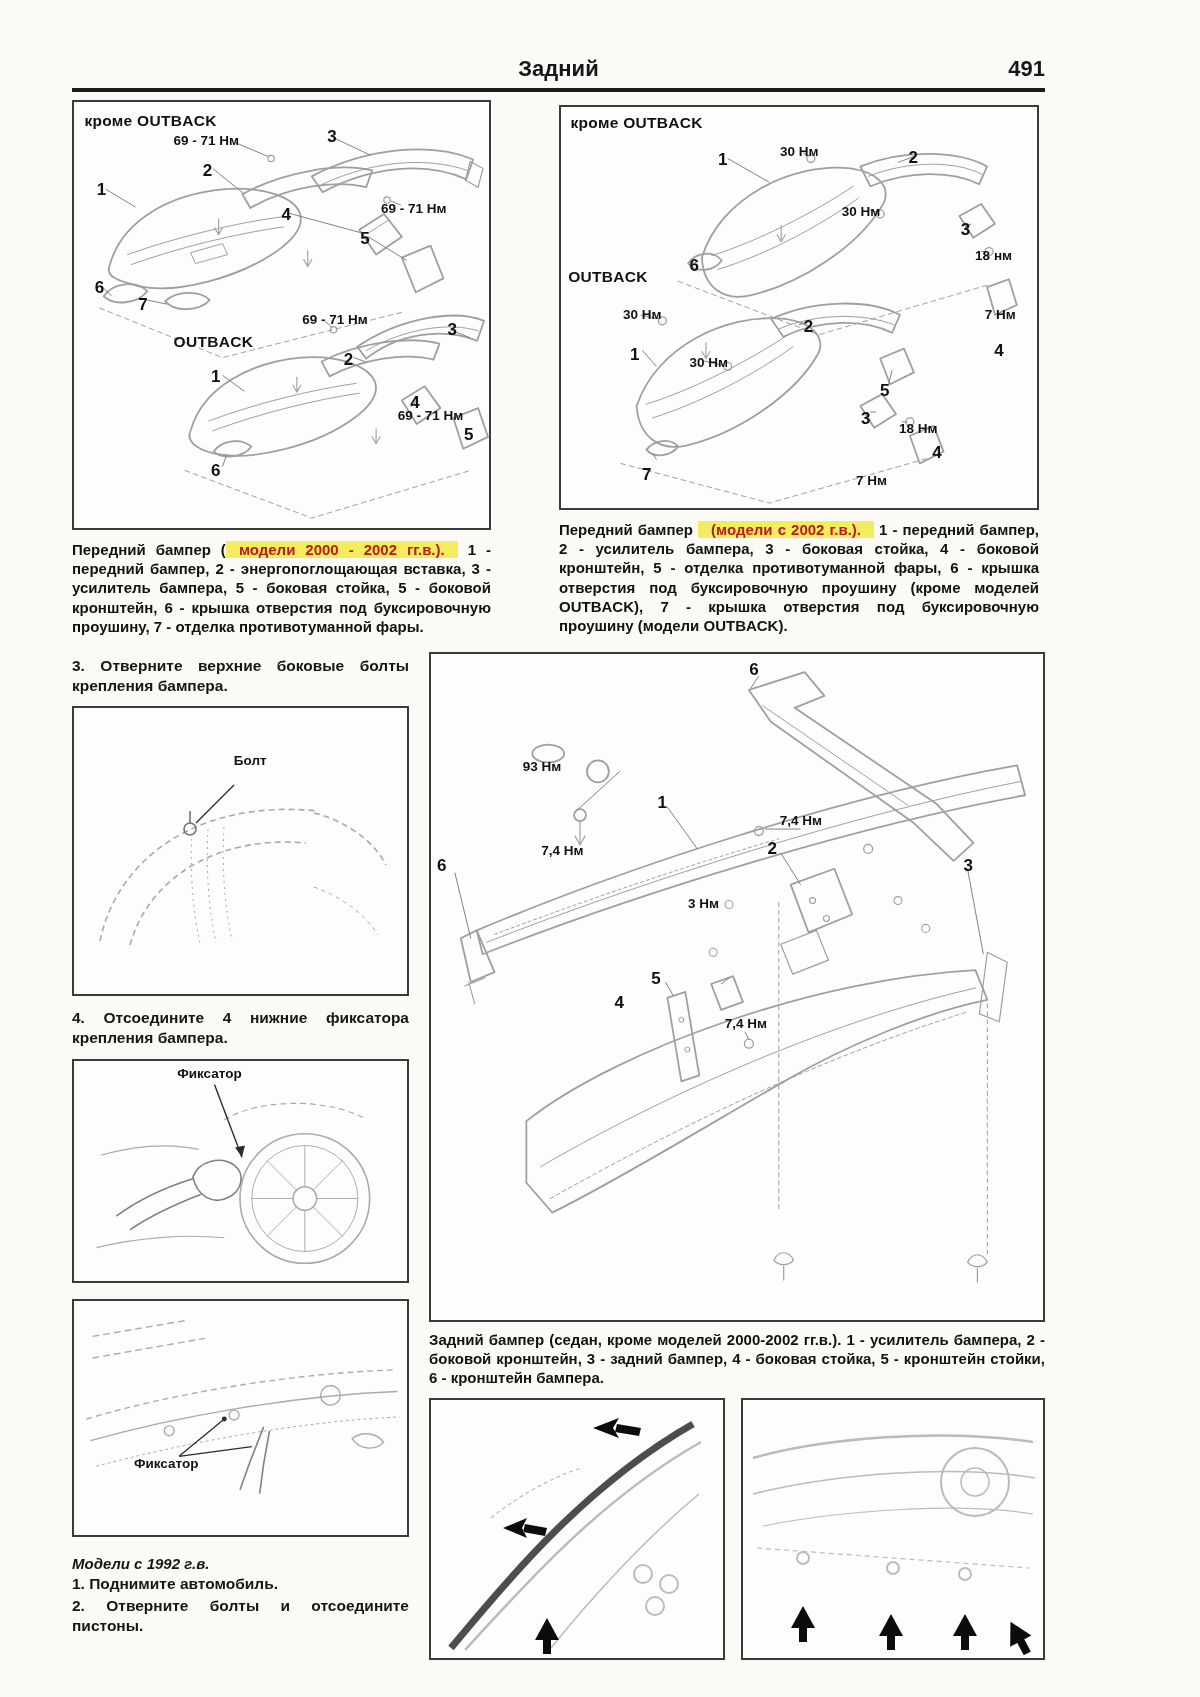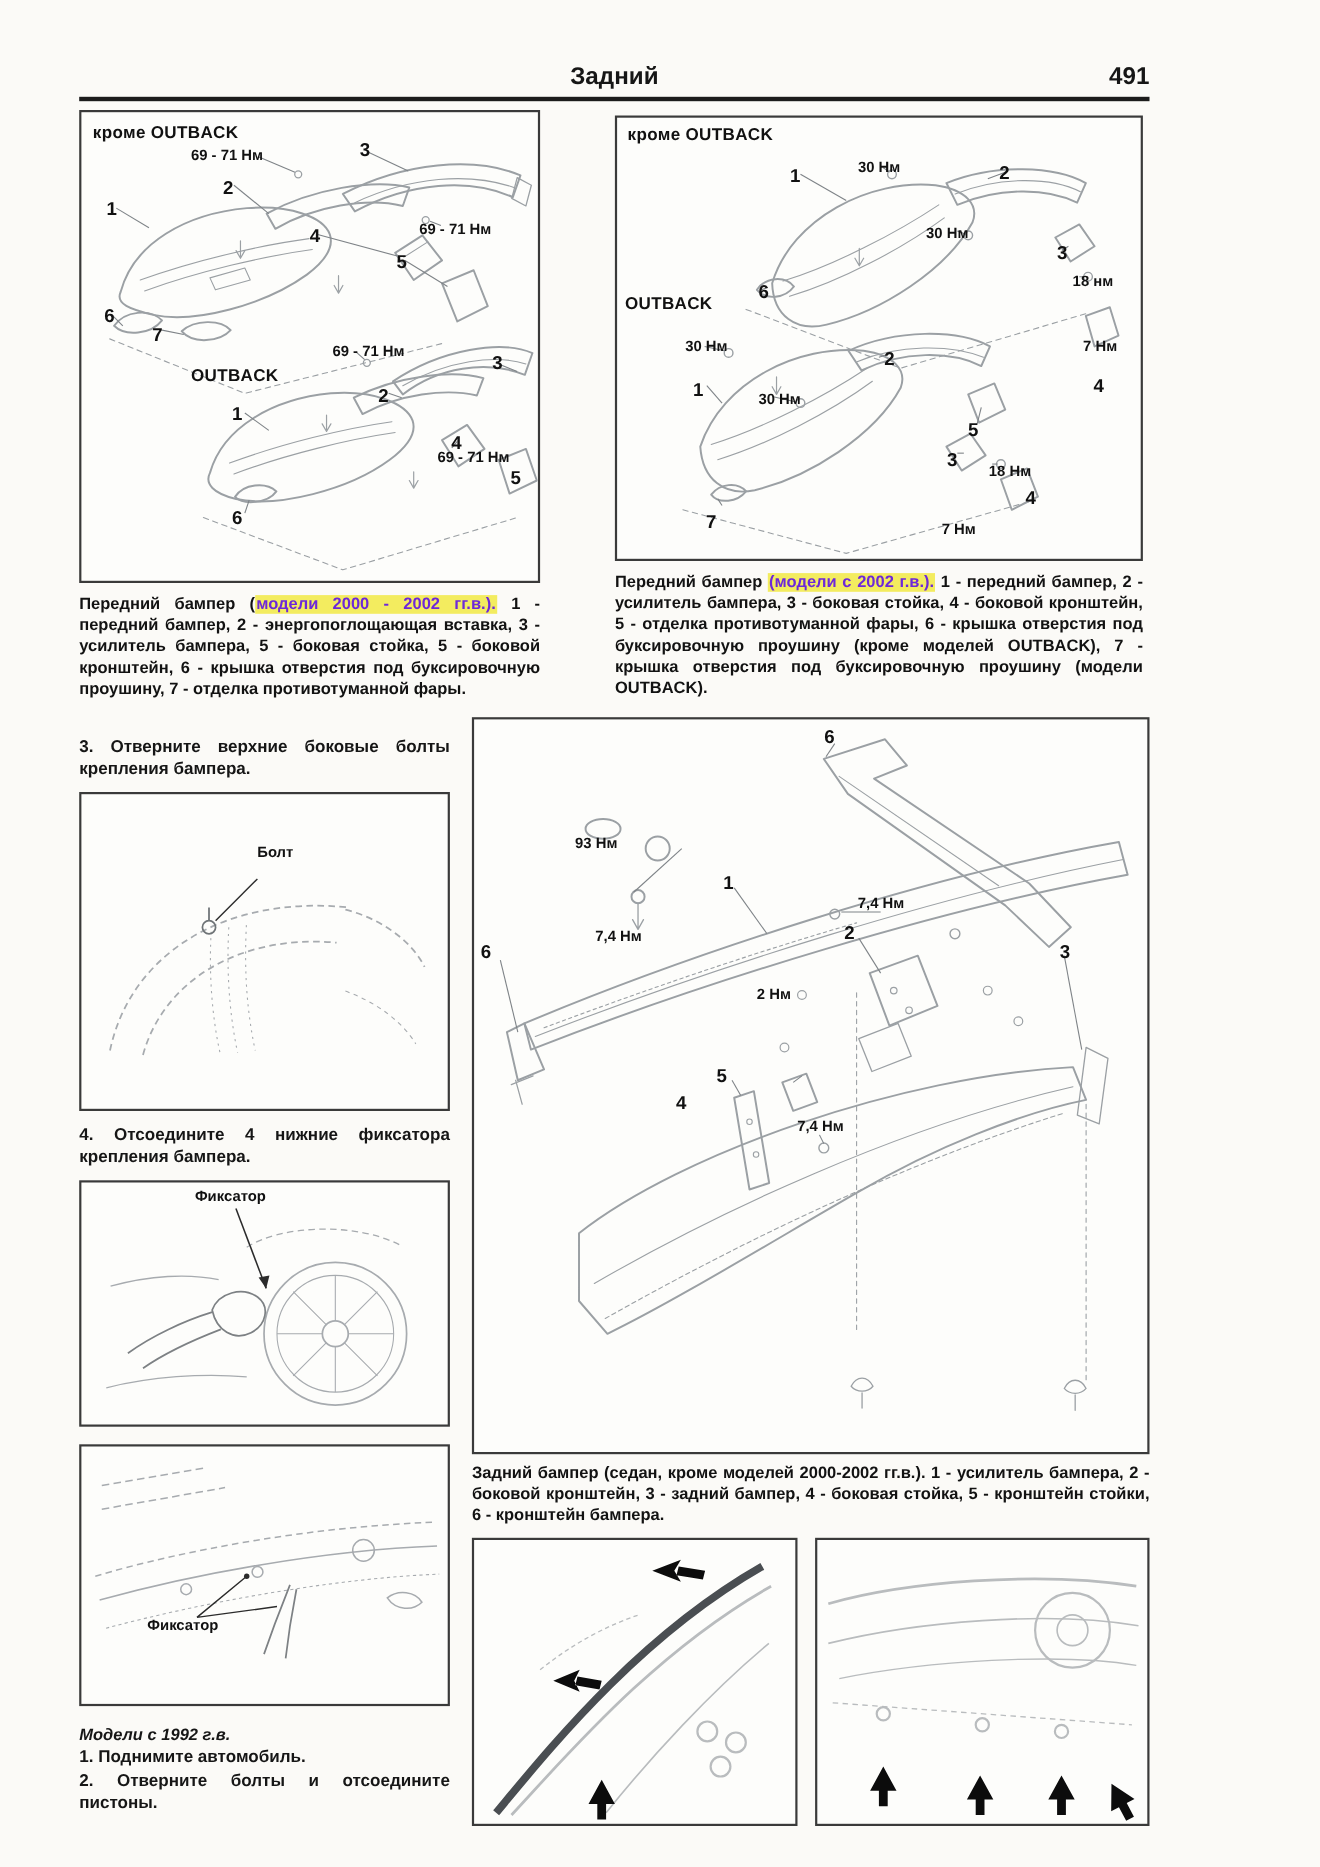--- a/index.html
+++ b/index.html
@@ -13,39 +13,39 @@
   .rule{border-top:4px solid #1c1c1c;margin-top:4px}
   
   .box{border:2.5px solid #3a3a3a;background:#fdfdfb;position:relative;overflow:hidden}
   .art{position:absolute;inset:0;width:100%;height:100%}
   .dlabel{position:absolute;font-weight:700;color:#111;white-space:nowrap;line-height:1}
   .dlabel.torque{font-size:13.5px}
   .dlabel.num{font-size:17px}
   .dlabel.tag{font-size:15.5px;letter-spacing:.3px}
   
   .caption{font-weight:700;font-size:15px;line-height:1.28;text-align:justify;color:#121212}
-  .caption mark{background:#f3ec5f;color:#6d28d9;padding:0 1px}
+  .caption mark{background:#f3ec5f;color:#b91c1c;padding:0 13px}
   .step{font-weight:600;font-size:15.5px;line-height:1.3;text-align:justify;color:#161616}
   .note{font-style:italic;font-weight:700;font-size:15px;color:#161616}
   
   .toprow{display:flex;gap:68px;margin-top:8px;align-items:flex-start}
   .topleft{width:419px}
   .topright{width:480px;padding-top:5px}
   .box-front2000{width:419px;height:430px}
   .box-front2002{width:480px;height:405px}
   .topleft .caption{margin-top:10px;width:419px}
   .topright .caption{margin-top:10px;width:480px}
   .mainrow{display:flex;gap:20px;margin-top:16px;align-items:flex-start}
   .leftcol{width:337px}
   .rightcol{width:616px}
   .box-bolt{width:337px;height:290px;margin-top:10px}
   .box-clip1{width:337px;height:224px;margin-top:10px}
   .box-clip2{width:337px;height:238px;margin-top:16px}
   .leftcol .step{margin-top:8px}
-  .leftcol .step:first-child{margin-top:18px}
+  .leftcol .step:first-child{margin-top:4px}
   .leftcol .note{margin-top:18px}
   .box-rear{width:616px;height:670px}
   .rightcol .caption{margin-top:8px;width:616px}
   .photorow{display:flex;gap:16px;margin-top:10px}
   .box-photoL{width:296px;height:262px}
   .box-photoR{width:304px;height:262px}
 </style>
 </head>
 <body>
 
@@ -332,21 +332,21 @@
             <path d="M316,380 L320,388"></path>
           </g>
         </svg>
       <span class="dlabel num" style="left: 52%; top: 1%;">6</span>
           <span class="dlabel torque" style="left: 15%; top: 16%;">93 Нм</span>
           <span class="dlabel num" style="left: 37%; top: 21%;">1</span>
           <span class="dlabel torque" style="left: 57%; top: 24%;">7,4 Нм</span>
           <span class="dlabel num" style="left: 55%; top: 28%;">2</span>
           <span class="dlabel num" style="left: 1%; top: 30.5%;">6</span>
           <span class="dlabel torque" style="left: 18%; top: 28.5%;">7,4 Нм</span>
-          <span class="dlabel torque" style="left: 42%; top: 36.5%;">2 Нм</span>
+          <span class="dlabel torque" style="left: 42%; top: 36.5%;">3 Нм</span>
           <span class="dlabel num" style="left: 87%; top: 30.5%;">3</span>
           <span class="dlabel num" style="left: 36%; top: 47.5%;">5</span>
           <span class="dlabel num" style="left: 30%; top: 51%;">4</span>
           <span class="dlabel torque" style="left: 48%; top: 54.5%;">7,4 Нм</span>
         </figure>
 
       <p class="caption">Задний бампер (седан, кроме моделей 2000-2002 гг.в.). 1 - усилитель бампера, 2 - боковой кронштейн, 3 - задний бампер, 4 - боковая стойка, 5 - кронштейн стойки, 6 - кронштейн бампера.</p>
 
       <div class="photorow">
         <figure class="box box-photoL">

